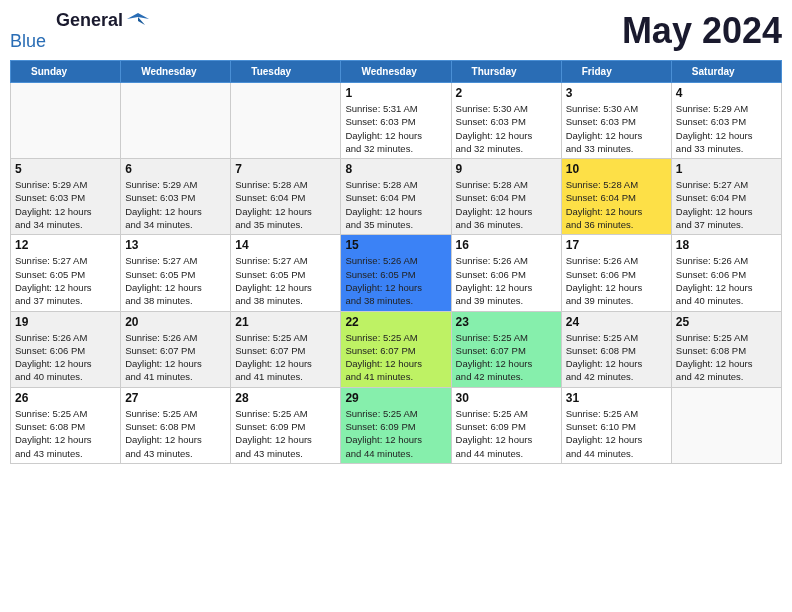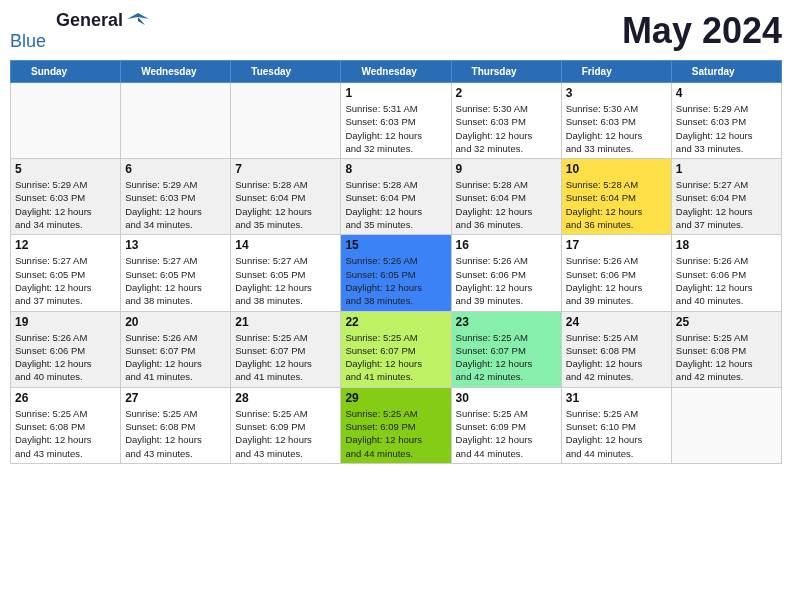--- a/index.html
+++ b/index.html
@@ -317,21 +317,21 @@
 Daylight: 12 hours
 and 43 minutes.</div>
         </td>
         <td style="background: rgb(255, 255, 255);">
           <div class="day-num">28</div>
           <div class="day-info" style="white-space: pre-line;">Sunrise: 5:25 AM
 Sunset: 6:09 PM
 Daylight: 12 hours
 and 43 minutes.</div>
         </td>
-        <td style="background: #84cc16;">
+        <td style="background: #86efac;">
           <div class="day-num">29</div>
           <div class="day-info" style="white-space: pre-line;">Sunrise: 5:25 AM
 Sunset: 6:09 PM
 Daylight: 12 hours
 and 44 minutes.</div>
         </td>
         <td style="background: rgb(255, 255, 255);">
           <div class="day-num">30</div>
           <div class="day-info" style="white-space: pre-line;">Sunrise: 5:25 AM
 Sunset: 6:09 PM

